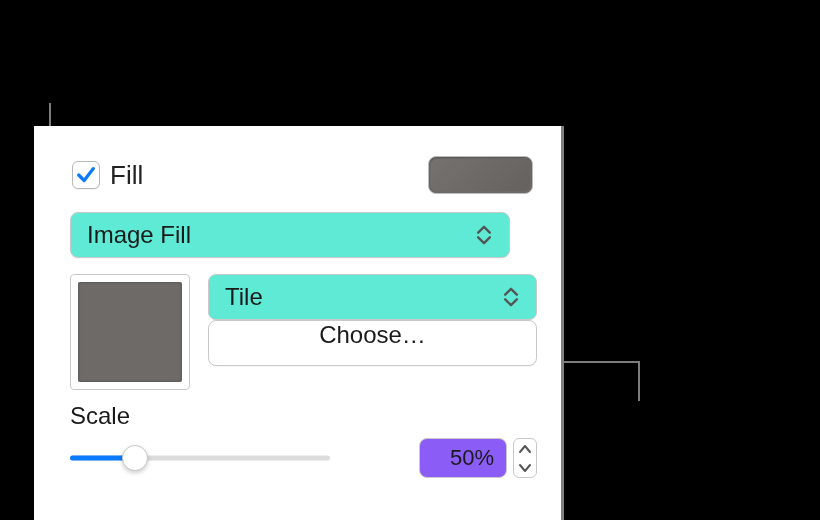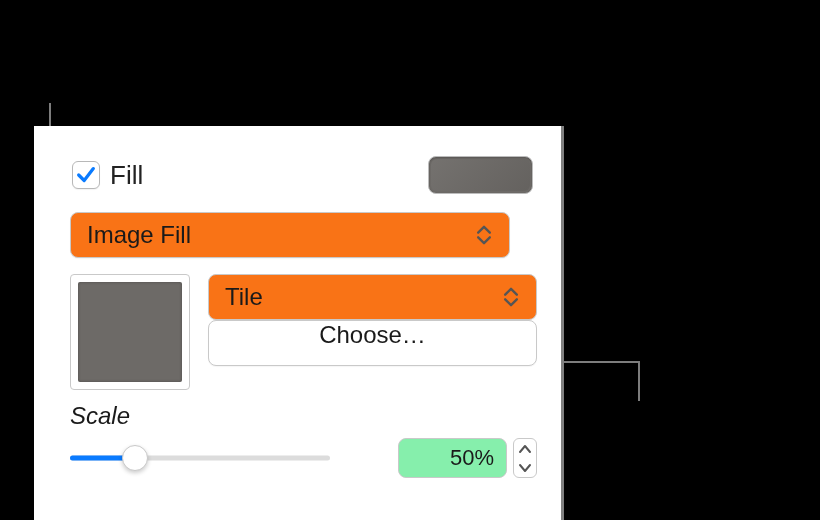--- a/index.html
+++ b/index.html
@@ -26,21 +26,21 @@
     .fill-label { font-size: 26px; color:#222; }
     .swatch {
       width: 105px; height: 38px; border-radius:8px; background:#6d6a67;
       border:1px solid #bcbcbc; box-shadow: inset 0 1px 2px rgba(0,0,0,0.2); position:relative;
     }
     .swatch::after{
       content:""; position:absolute; inset:2px; border-radius:6px;
       background: linear-gradient(135deg, rgba(255,255,255,0.05), rgba(0,0,0,0.08));
     }
     .popup {
-      height: 46px; border:1px solid #c9c9c9; border-radius:8px; background:#f97316;
+      height: 46px; border:1px solid #c9c9c9; border-radius:8px; background:#5eead4;
       display:flex; align-items:center; justify-content:space-between;
       padding: 0 10px 0 16px; font-size:24px; color:#1a1a1a;
       box-shadow: 0 1px 1px rgba(0,0,0,0.04);
     }
     .popup .chev-box {
       width:30px; height:30px; display:flex; align-items:center; justify-content:center;
     }
     .popup svg { width:28px; height:28px; }
     .filltype-row { margin-bottom: 16px; }
     .filltype-popup { width: 440px; }
@@ -53,41 +53,41 @@
       width: 104px; height: 100px; border-radius:2px; background:#6d6a67;
       box-shadow: inset 0 0 3px rgba(0,0,0,.3);
     }
     .right-stack { flex:1; display:flex; flex-direction:column; }
     .tile-popup { width: 100%; }
     .choose-btn {
       height:46px; border:1px solid #c9c9c9; border-radius:8px; background:#fff;
       display:flex; align-items:flex-start; justify-content:center; font-size:24px; color:#1a1a1a;
       box-shadow: 0 1px 1px rgba(0,0,0,0.04);
     }
-    .scale-label { font-size:24px; color:#1a1a1a; margin-top:8px; margin-bottom:8px;font-style:italic;}
+    .scale-label { font-size:24px; color:#1a1a1a; margin-top:8px; margin-bottom:8px;}
     .scale-row { display:flex; align-items:center; gap:20px; }
     .slider {
       position:relative; width:260px; height:30px;
     }
     .slider-track {
       position:absolute; top:50%; left:0; right:0; height:5px; transform:translateY(-50%);
       background:#dcdcdc; border-radius:3px;
     }
     .slider-fill {
       position:absolute; top:50%; left:0; height:5px; transform:translateY(-50%);
       background:#0a7bff; border-radius:3px;
     }
     .slider-thumb {
       position:absolute; top:50%; width:26px; height:26px; border-radius:50%;
       background:#fff; border:1px solid #c9c9c9; box-shadow:0 2px 4px rgba(0,0,0,0.2);
       transform:translate(-50%,-50%);
     }
     .stepper-wrap { display:flex; align-items:center; gap:6px; margin-left:auto;}
     .value-field {
-      width:109px; height:40px; border:1px solid #c9c9c9; border-radius:8px; background:#86efac;
+      width:88px; height:40px; border:1px solid #c9c9c9; border-radius:8px; background:#8b5cf6;
       display:flex; align-items:center; justify-content:flex-end; padding-right:12px;
       font-size:22px; color:#1a1a1a;
     }
     .stepper {
       width:24px; height:40px; border:1px solid #c9c9c9; border-radius:6px; background:#fff;
       display:flex; flex-direction:column; overflow:hidden;
     }
     .stepper div{ flex:1; display:flex; align-items:center; justify-content:center;}
     .stepper svg{ width:14px; height:10px;}
     

